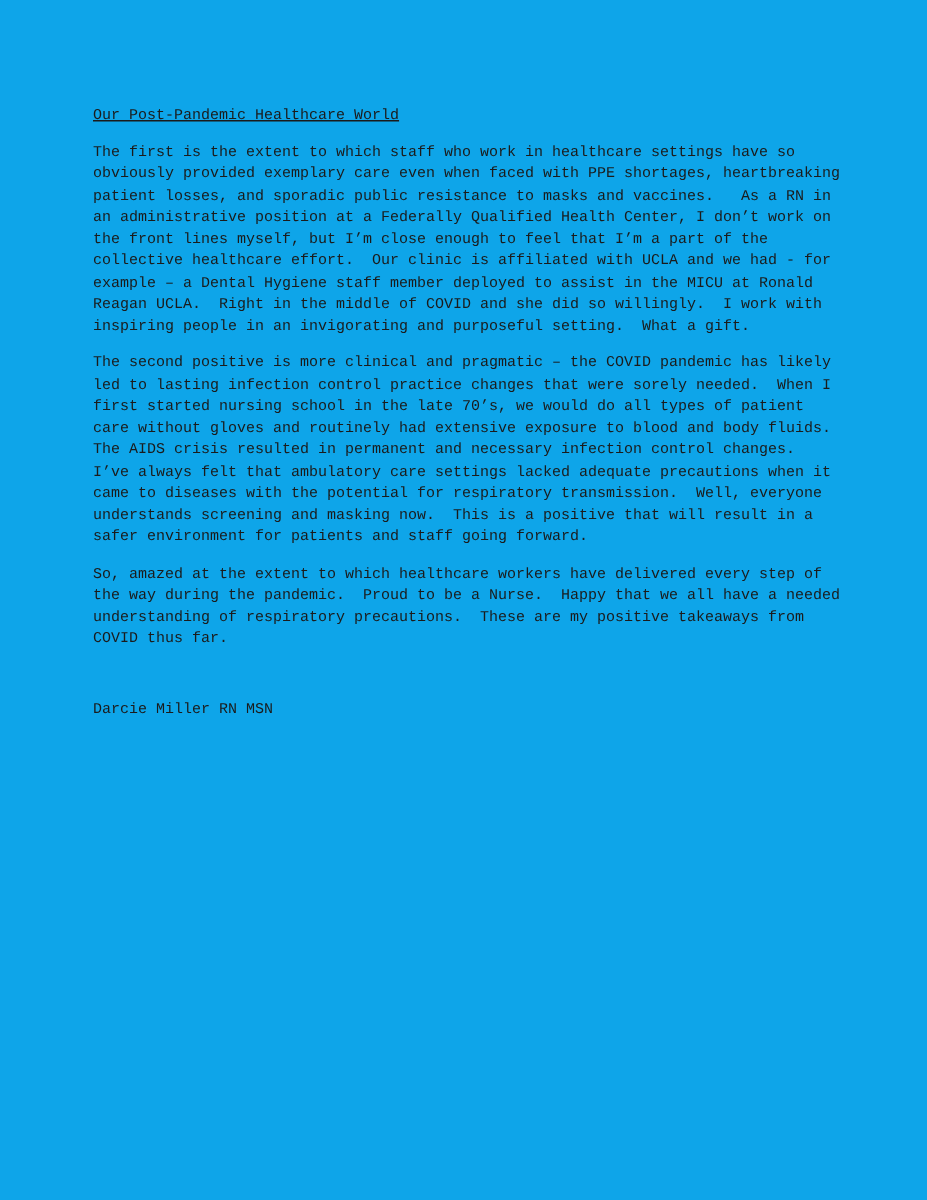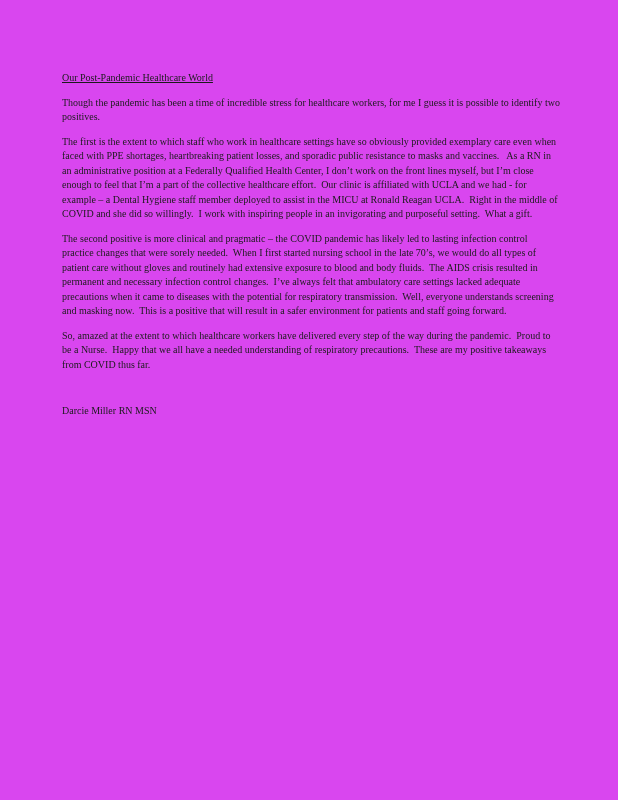--- a/index.html
+++ b/index.html
@@ -8,23 +8,23 @@
   }
   body {
     width: 618px;
     height: 800px;
     background: #ffffff;
   }
   .page {
     position: relative;
     width: 618px;
     height: 800px;
-    background: #d946ef;
+    background: #0ea5e9;
     overflow: hidden;
-    font-family: Liberation Serif, serif;
+    font-family: Liberation Mono, monospace;
     color: #1b1b1b;
   }
   .content {
     position: absolute;
     left: 62px;
     top: 71px;
     width: 499px;
     font-size: 10px;
     line-height: 14.5px;
   }
@@ -41,19 +41,18 @@
     margin: 32px 0 0 0;
     white-space: pre-wrap;
   }
 </style>
 </head>
 <body>
 
 <div class="page">
   <div class="content">
     <div class="doc-title">Our Post-Pandemic Healthcare World</div>
-    <p class="para">Though the pandemic has been a time of incredible stress for healthcare workers, for me I guess it is possible to identify two positives.</p>
     <p class="para">The first is the extent to which staff who work in healthcare settings have so obviously provided exemplary care even when faced with PPE shortages, heartbreaking patient losses, and sporadic public resistance to masks and vaccines.   As a RN in an administrative position at a Federally Qualified Health Center, I don’t work on the front lines myself, but I’m close enough to feel that I’m a part of the collective healthcare effort.  Our clinic is affiliated with UCLA and we had - for example – a Dental Hygiene staff member deployed to assist in the MICU at Ronald Reagan UCLA.  Right in the middle of COVID and she did so willingly.  I work with inspiring people in an invigorating and purposeful setting.  What a gift.</p>
     <p class="para">The second positive is more clinical and pragmatic – the COVID pandemic has likely led to lasting infection control practice changes that were sorely needed.  When I first started nursing school in the late 70’s, we would do all types of patient care without gloves and routinely had extensive exposure to blood and body fluids.  The AIDS crisis resulted in permanent and necessary infection control changes.  I’ve always felt that ambulatory care settings lacked adequate precautions when it came to diseases with the potential for respiratory transmission.  Well, everyone understands screening and masking now.  This is a positive that will result in a safer environment for patients and staff going forward.</p>
     <p class="para">So, amazed at the extent to which healthcare workers have delivered every step of the way during the pandemic.  Proud to be a Nurse.  Happy that we all have a needed understanding of respiratory precautions.  These are my positive takeaways from COVID thus far.</p>
     <p class="signature">Darcie Miller RN MSN</p>
   </div>
 </div>
 
 </body></html>

